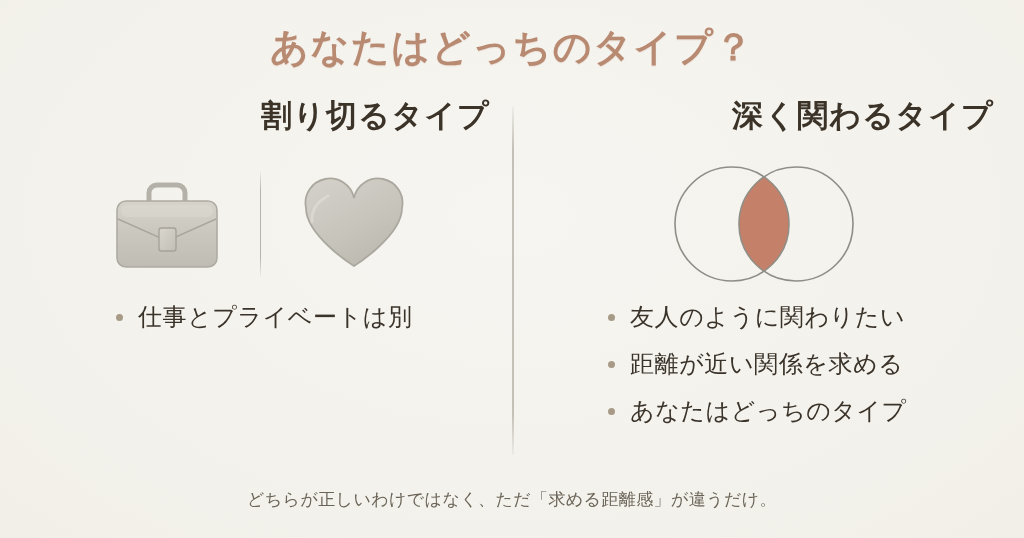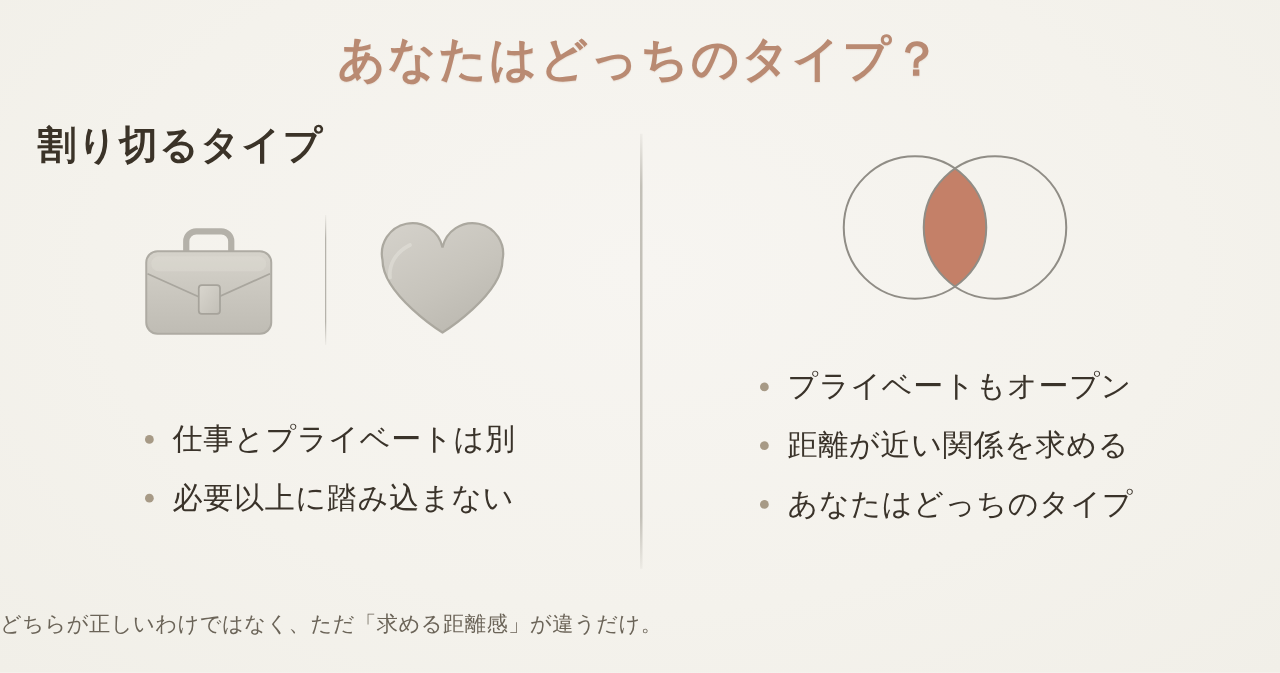--- a/index.html
+++ b/index.html
@@ -54,21 +54,21 @@
   
   .col {
     position: absolute;
     top: 95px;
     width: 460px;
   }
   .col-left  { left: 30px; }
   .col-right { left: 534px; }
 
   .col-heading {
-    text-align: left;
+    text-align: right;
     font-size: 31px;
     font-weight: 700;
     letter-spacing: 1.2px;
     color: #3b3328;
     font-family: "DejaVu Serif", "Liberation Serif", serif;
   }
 
   
   .icon-row {
     position: relative;
@@ -91,21 +91,21 @@
   }
   .icon-slot {
     width: 150px;
     display: flex;
     align-items: center;
     justify-content: center;
   }
 
   
   .bullets {
-    margin-top: 46px;
+    margin-top: 12px;
     padding-left: 0;
     list-style: none;
   }
   .bullet-item {
     display: flex;
     align-items: center;
     justify-content: flex-start;
     padding-left: 86px;
     margin-bottom: 15px;
     font-size: 24px;
@@ -123,20 +123,21 @@
     margin-right: 15px;
     flex: 0 0 auto;
   }
 
   
   .footer {
     position: absolute;
     left: 0;
     top: 488px;
     width: 1024px;
+    text-align: center;
     font-size: 17px;
     letter-spacing: 0.4px;
     color: #6b6458;
     font-family: "DejaVu Sans", "Liberation Sans", sans-serif;
   }
 
   svg { display: block; }
 </style>
 </head>
 <body>
@@ -199,29 +200,26 @@
         </svg>
       </div>
 
     </div>
 
     <ul class="bullets">
       <li class="bullet-item">
         <span class="bullet-dot"></span>
         <span>仕事とプライベートは別</span>
       </li>
-      <li class="bullet-item">
-        <span class="bullet-dot"></span>
-        <span>必要以上に踏み込まない</span>
-      </li>
     </ul>
   </div>
 
   <div class="col col-right">
 
+    <div class="col-heading">深く関わるタイプ</div>
 
     <div class="icon-row">
       <div class="icon-slot" style="width:220px">
         <svg width="200" height="124" viewBox="0 0 200 124">
           <defs>
             <clipPath id="clipLeftCircle">
               <circle cx="68" cy="62" r="57"></circle>
             </clipPath>
           </defs>
 
@@ -231,21 +229,21 @@
 
           <circle cx="68" cy="62" r="57" fill="none" stroke="#908d86" stroke-width="1.6"></circle>
           <circle cx="132" cy="62" r="57" fill="none" stroke="#908d86" stroke-width="1.6"></circle>
         </svg>
       </div>
     </div>
 
     <ul class="bullets">
       <li class="bullet-item">
         <span class="bullet-dot"></span>
-        <span>プライベートもオープン</span>
+        <span>友人のように関わりたい</span>
       </li>
       <li class="bullet-item">
         <span class="bullet-dot"></span>
         <span>距離が近い関係を求める</span>
       </li>
       <li class="bullet-item">
         <span class="bullet-dot"></span>
         <span>あなたはどっちのタイプ</span>
       </li>
     </ul>

